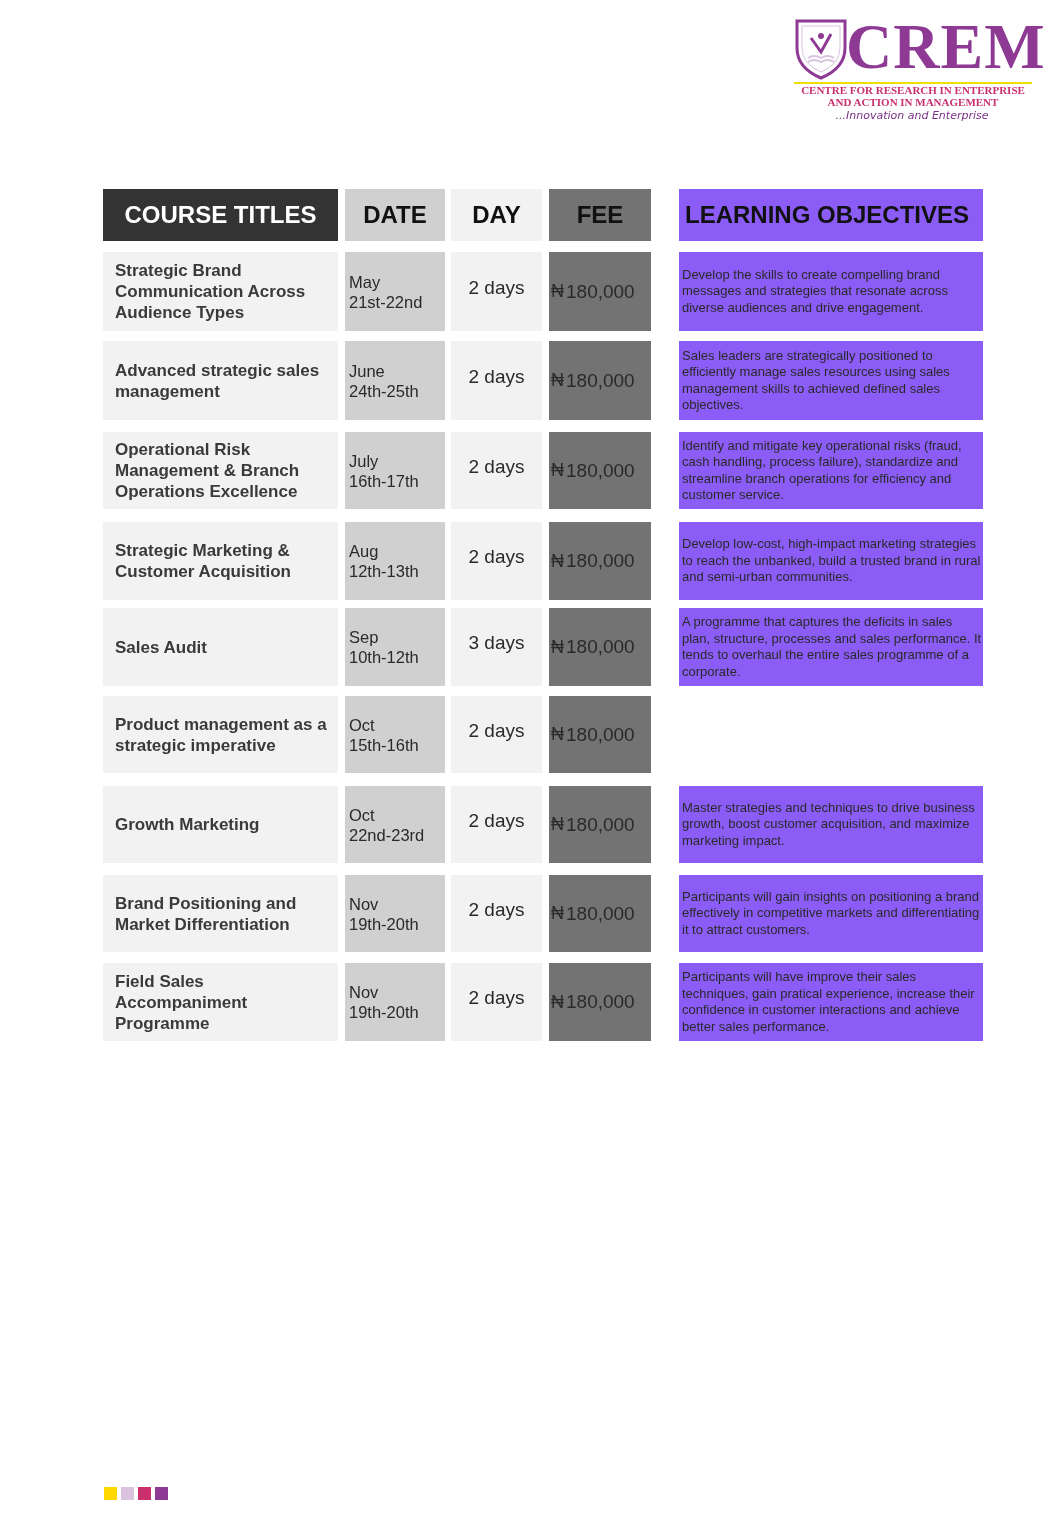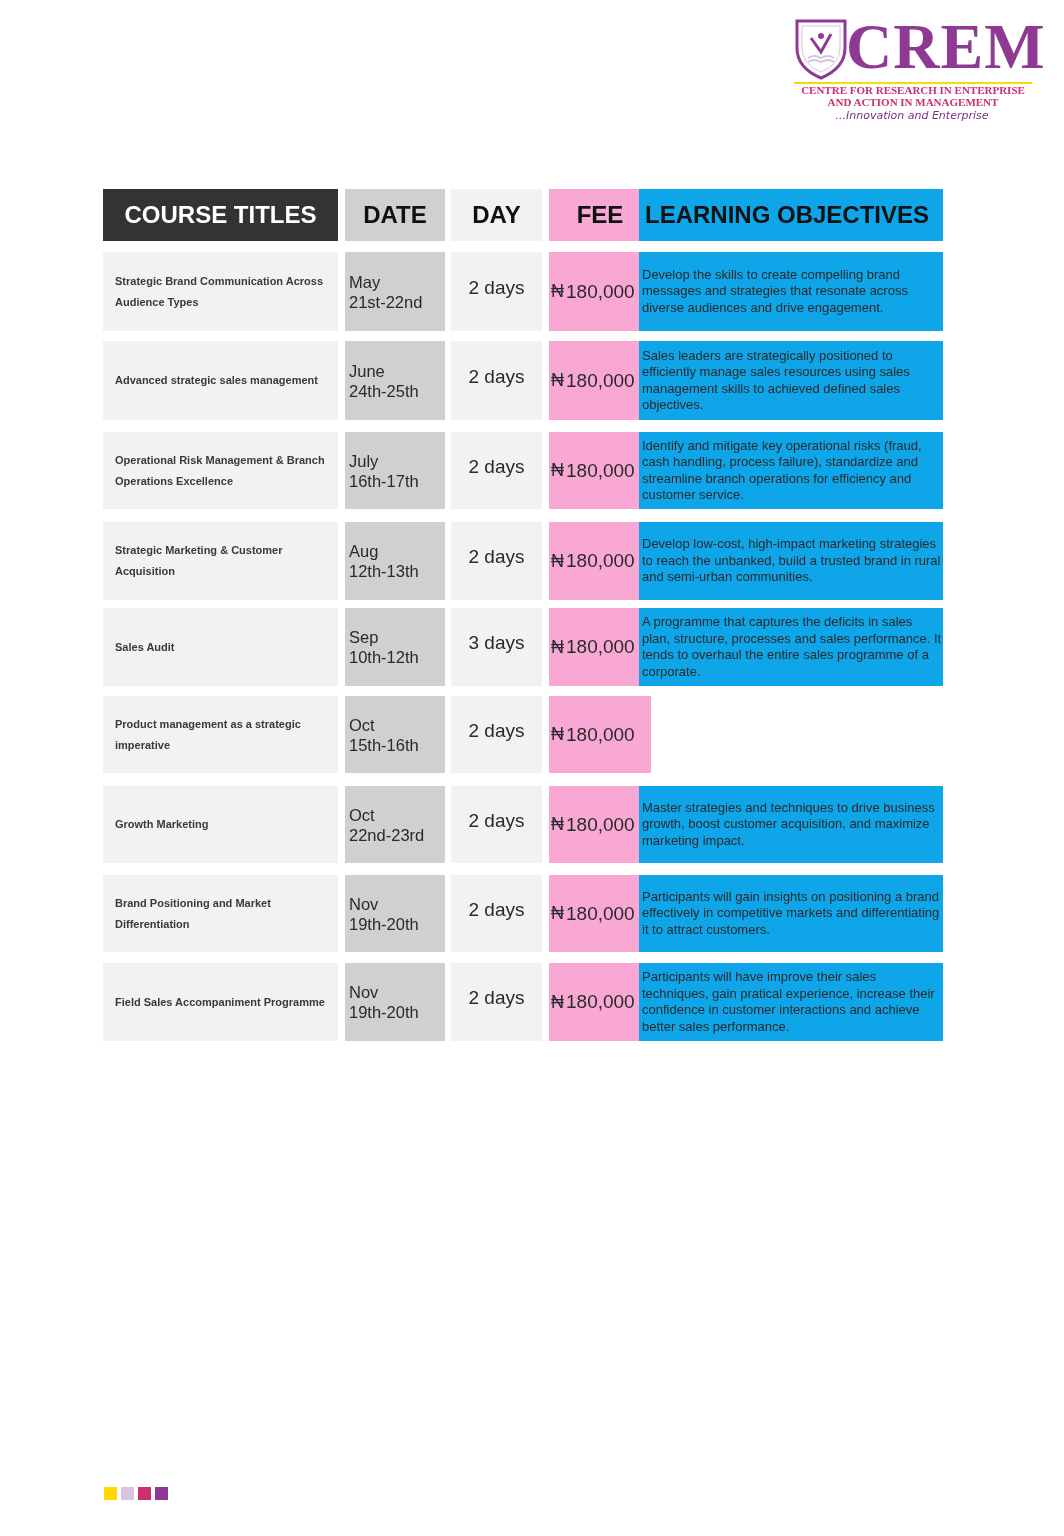--- a/index.html
+++ b/index.html
@@ -12,30 +12,30 @@
   .logo-sub.l1 { top:70px; }
   .logo-sub.l2 { top:82px; }
   .logo-tag { position:absolute; left:0; width:244px; top:95px; text-align:center; font-family:"DejaVu Sans", sans-serif; font-style:italic; font-size:11px; color:#7b2f87; }
 
   .table { position:absolute; left:103px; top:189px; width:860px; }
   .row { position:relative; display:block; }
   .cell { position:absolute; box-sizing:border-box; display:flex; align-items:center; }
   .c-title { left:0; width:235px; background:#f2f2f2; padding-left:12px; }
   .c-date { left:242px; width:100px; background:#d0d0d0; padding-left:4px; }
   .c-day { left:348px; width:91px; background:#f2f2f2; justify-content:center; }
-  .c-fee { left:446px; width:102px; background:#f9a8d4; padding-left:2px; }
-  .c-obj { left:536px; width:304px; background:#0ea5e9; padding-left:3px; }
+  .c-fee { left:446px; width:102px; background:#737373; padding-left:2px; }
+  .c-obj { left:576px; width:304px; background:#8b5cf6; padding-left:3px; }
 
   .hdr .cell { top:0; height:52px; font-weight:bold; font-size:24px; color:#111; }
   .hdr .c-title { background:#333333; color:#ffffff; justify-content:center; padding-left:0; }
   .hdr .c-date { justify-content:center; padding-left:0; }
   .hdr .c-fee { justify-content:center; padding-left:0; }
   .hdr .c-obj { padding-left:6px; }
 
-  .body-row .c-title { font-weight:bold; font-size:11px; line-height:21px; color:#3a3a3a; }
+  .body-row .c-title { font-weight:bold; font-size:17px; line-height:21px; color:#3a3a3a; }
   .body-row .c-date { font-size:16.5px; line-height:20px; color:#2a2a2a; }
   .body-row .c-day { font-size:19px; color:#2a2a2a; }
   .body-row .c-fee { font-size:19px; color:#2a2a2a; }
   .body-row .c-obj { font-size:13px; line-height:16.5px; color:#2a2a2a; }
   .date-inner { display:flex; flex-direction:column; }
   .fee-inner { display:flex; align-items:center; }
   .naira { font-size:18px; margin-right:2px; }
 
   .swatches { position:absolute; left:104px; top:1487px; display:flex; gap:4px; }
   .sw { width:13px; height:13px; }

